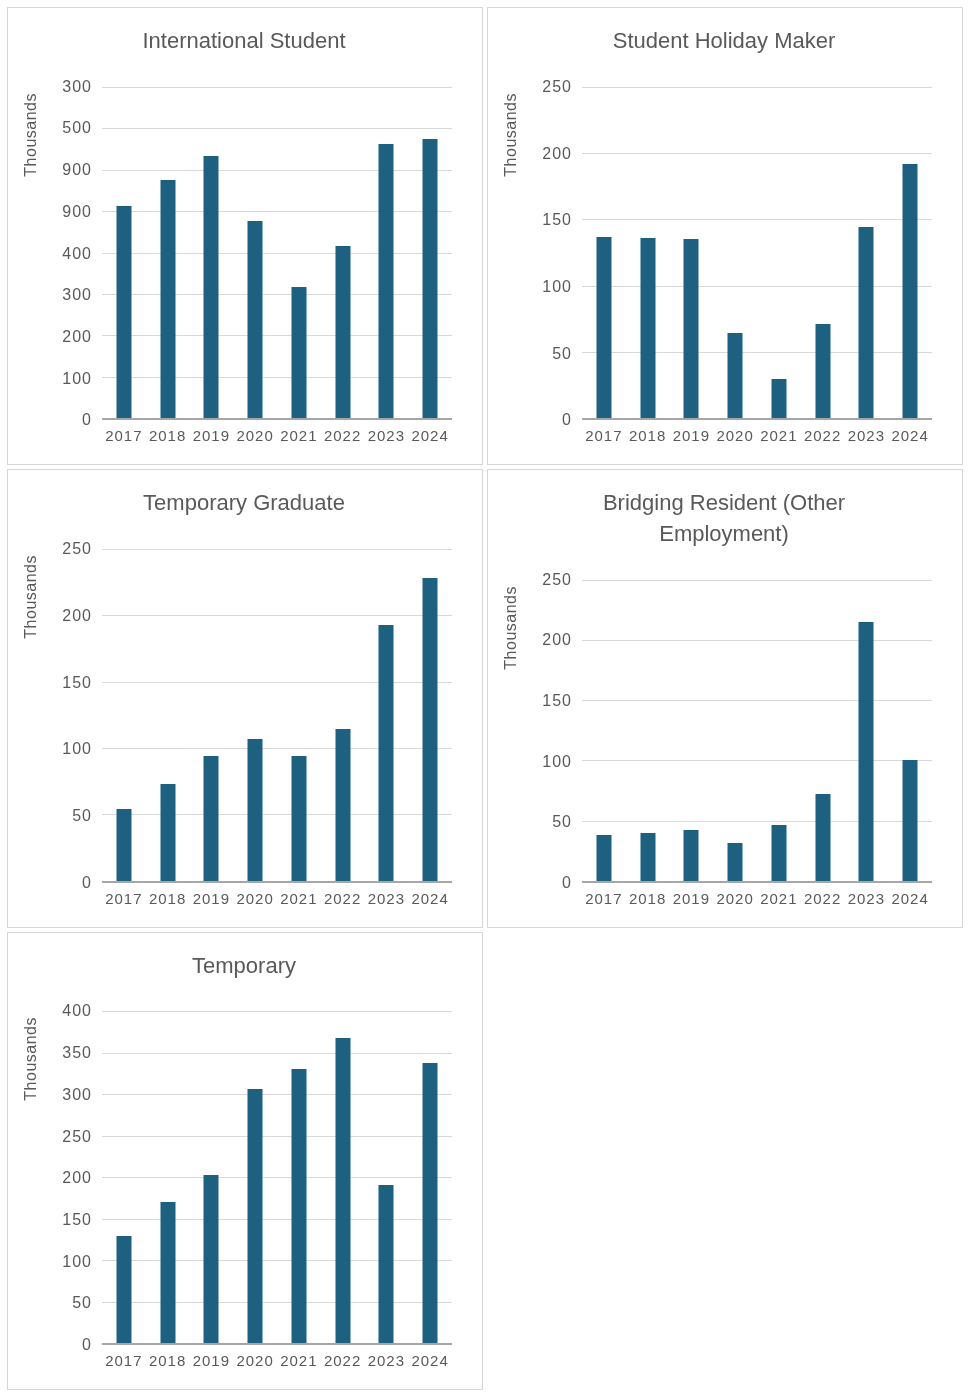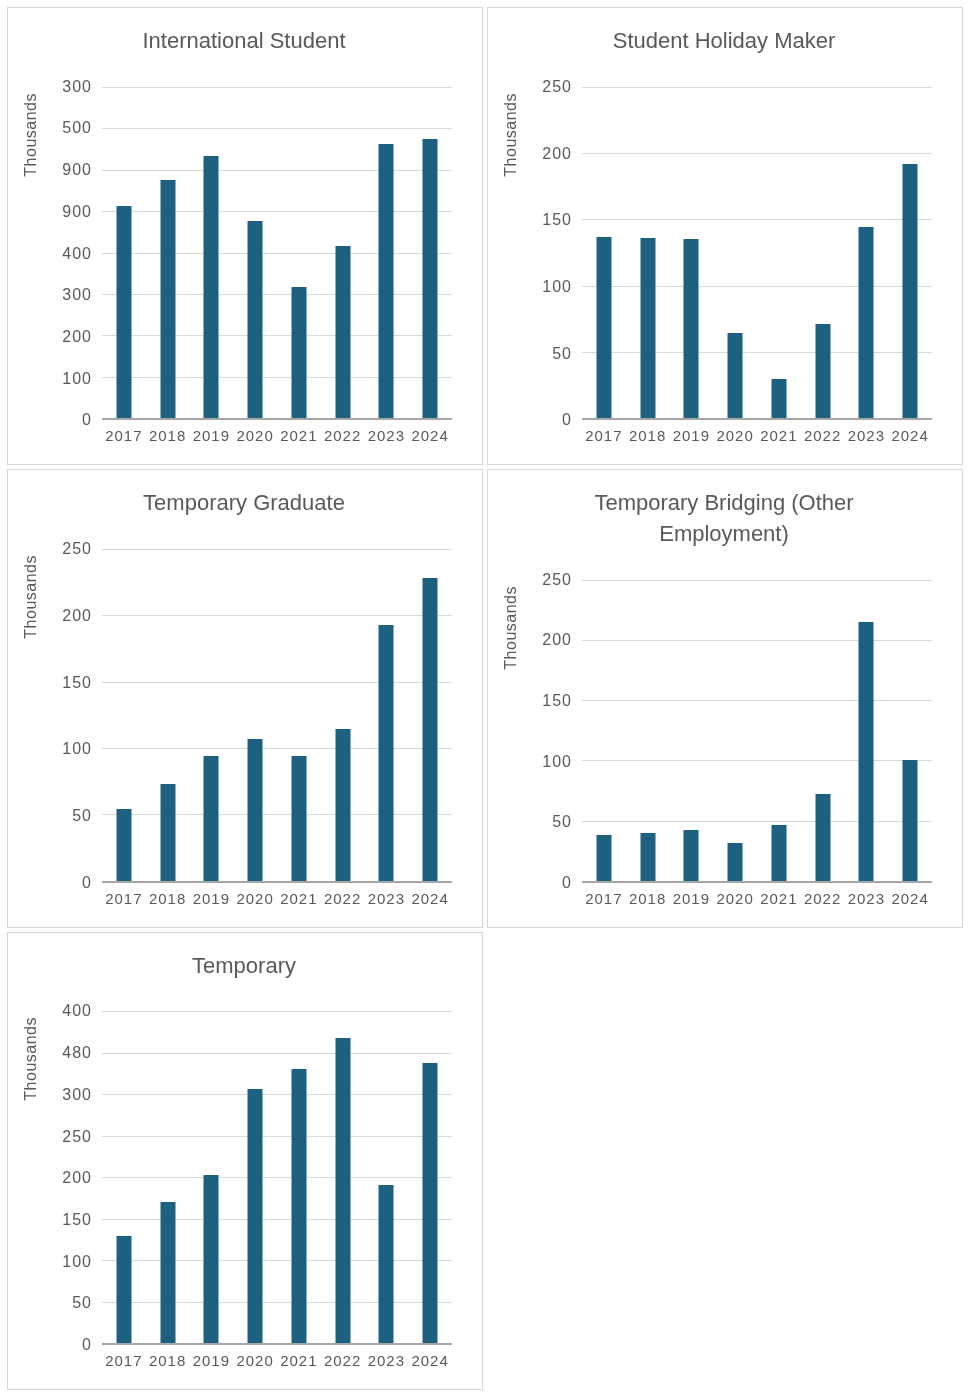--- a/index.html
+++ b/index.html
@@ -227,21 +227,21 @@
           <div class="xlabel" style="left: 68.75%;">2022</div>
           <div class="bar" style="left: 81.25%; height: 77.2%;"></div>
           <div class="xlabel" style="left: 81.25%;">2023</div>
           <div class="bar" style="left: 93.75%; height: 91.2%;"></div>
           <div class="xlabel" style="left: 93.75%;">2024</div>
         </div>
     </div>
   </div>
 
   <div class="panel">
-    <div class="chart-title two-line">Temporary Bridging (Other Employment)</div>
+    <div class="chart-title two-line">Bridging Resident (Other Employment)</div>
     <div class="chart-body">
       <div class="ycol">
         <span class="ytitle">Thousands</span>
       </div>
       <div class="yticks">
           <div class="ytick" style="top: 0%;">250</div>
           <div class="ytick" style="top: 20%;">200</div>
           <div class="ytick" style="top: 40%;">150</div>
           <div class="ytick" style="top: 60%;">100</div>
           <div class="ytick" style="top: 80%;">50</div>
@@ -274,21 +274,21 @@
   </div>
 
   <div class="panel">
     <div class="chart-title">Temporary</div>
     <div class="chart-body">
       <div class="ycol">
         <span class="ytitle">Thousands</span>
       </div>
       <div class="yticks">
           <div class="ytick" style="top: 0%;">400</div>
-          <div class="ytick" style="top: 12.5%;">480</div>
+          <div class="ytick" style="top: 12.5%;">350</div>
           <div class="ytick" style="top: 25%;">300</div>
           <div class="ytick" style="top: 37.5%;">250</div>
           <div class="ytick" style="top: 50%;">200</div>
           <div class="ytick" style="top: 62.5%;">150</div>
           <div class="ytick" style="top: 75%;">100</div>
           <div class="ytick" style="top: 87.5%;">50</div>
           <div class="ytick" style="top: 100%;">0</div>
         </div>
       <div class="plot">
           <div class="gridline" style="top: 0%;"></div>

